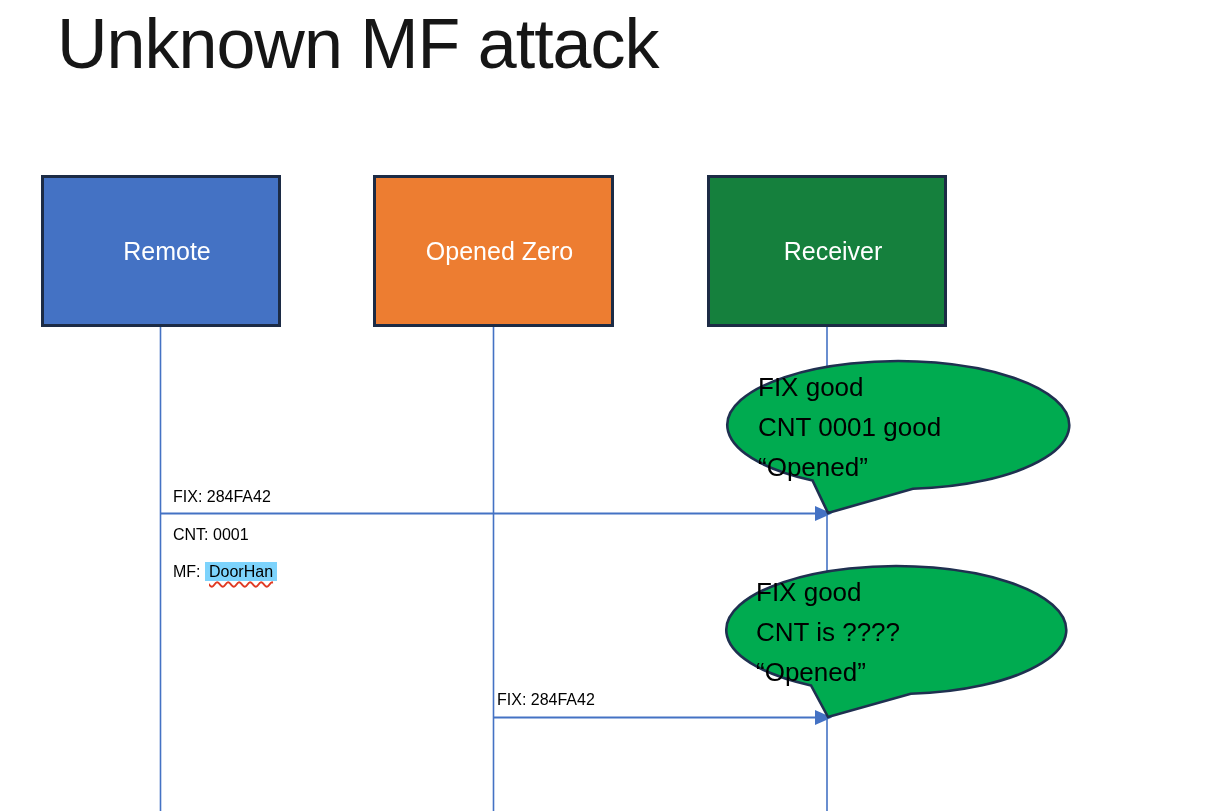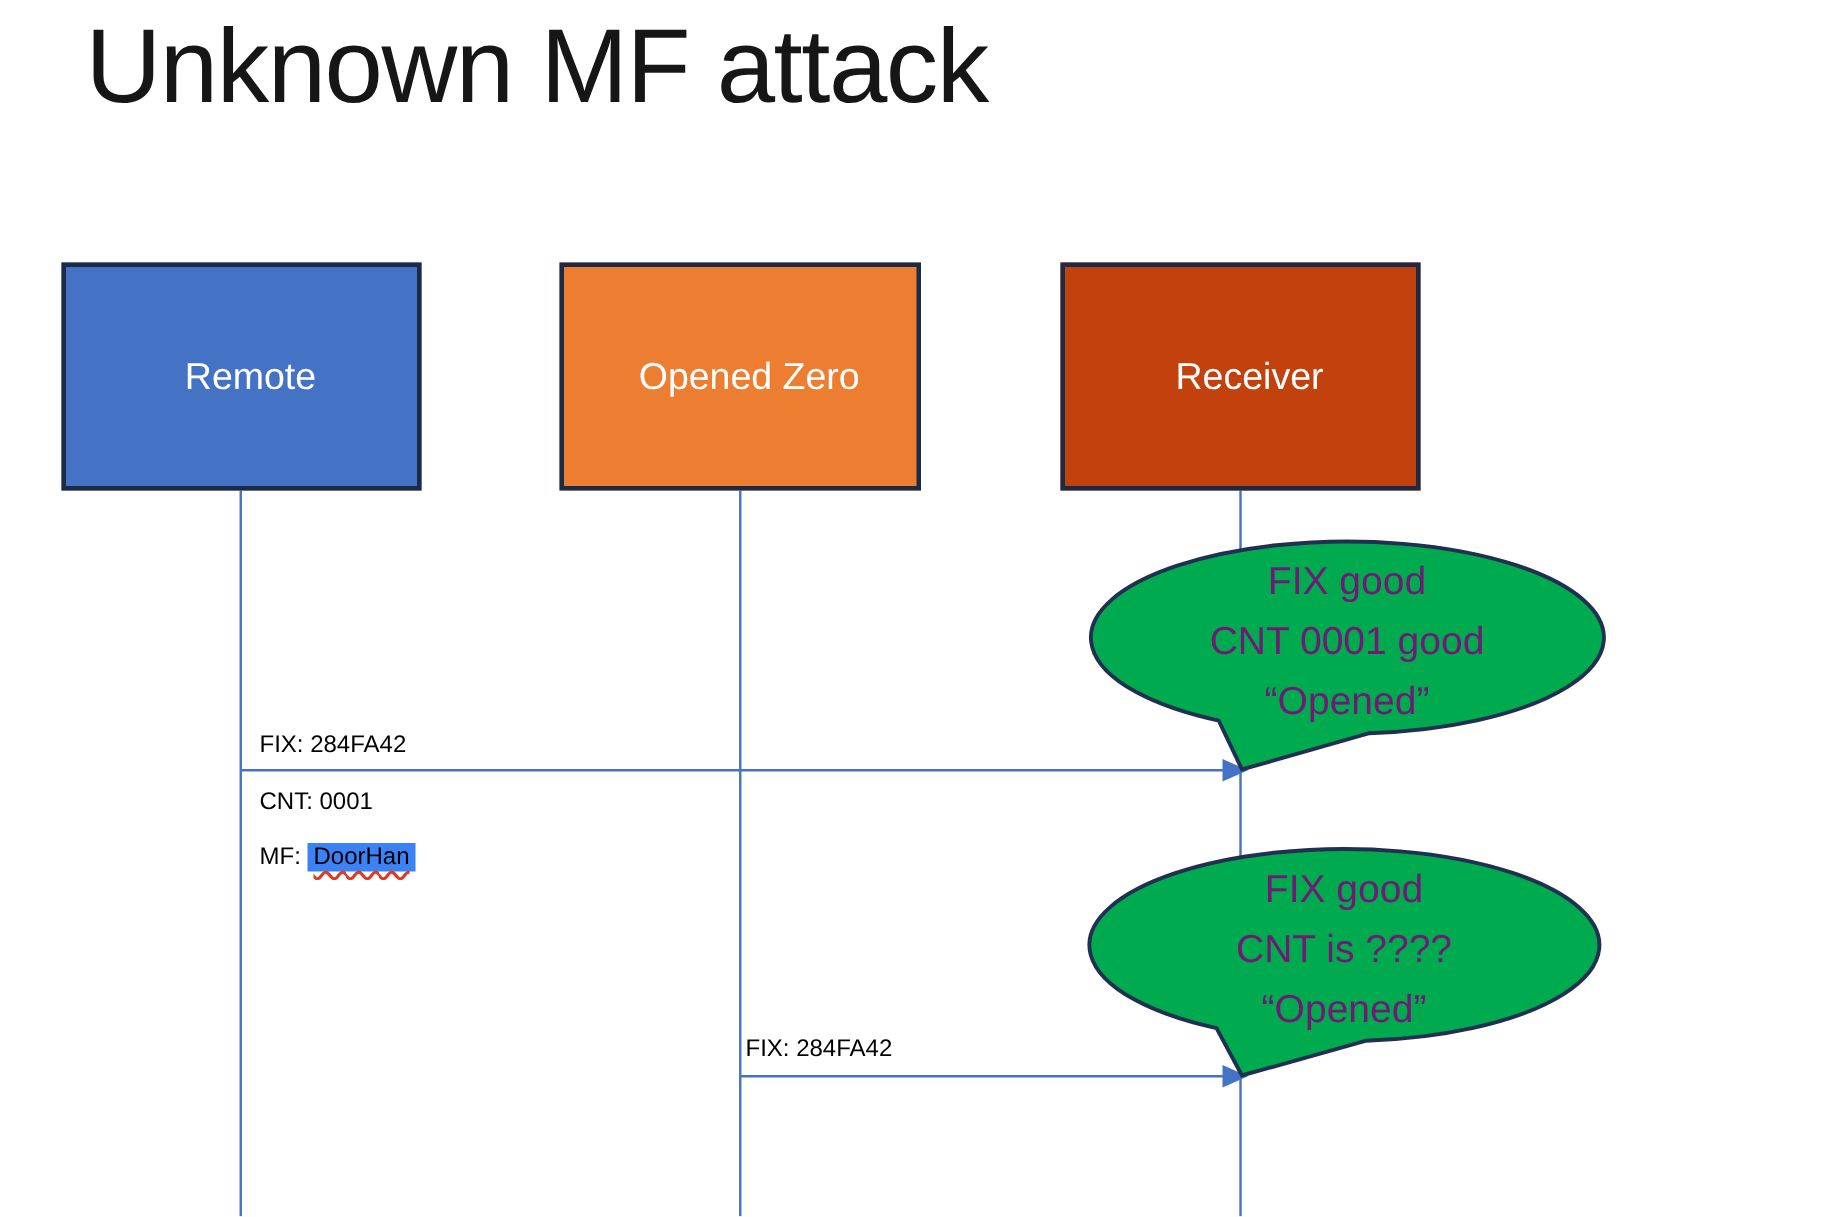--- a/index.html
+++ b/index.html
@@ -25,41 +25,41 @@
   .actor-box {
     position: absolute; top: 175px; height: 152px;
     border: 3px solid #1C2B45;
     display: flex; align-items: center; justify-content: center;
   }
   .actor-box .actor-label {
     color: #ffffff; font-size: 25px; white-space: nowrap; margin-left: 12px;
   }
   .actor-remote   { left: 41px;  width: 240px; background: #4472C4; }
   .actor-flipper  { left: 373px; width: 241px; background: #ED7D31; }
-  .actor-receiver { left: 707px; width: 240px; background: #c2410c; }
+  .actor-receiver { left: 707px; width: 240px; background: #15803d; }
 
   
   .msg-label {
     position: absolute; font-size: 16px; color: #000000;
     white-space: nowrap; line-height: 32px;
   }
-  .hl { background: #3b82f6; padding: 1px 4px; }
+  .hl { background: #7dd3fc; padding: 1px 4px; }
   .sq {
     text-decoration-line: underline;
     text-decoration-style: wavy;
     text-decoration-color: #E03A23;
     text-decoration-thickness: 1.5px;
     text-underline-offset: 4px;
   }
 
   
   .callout-text {
     position: absolute; width: 280px;
-    color: #701a75; font-size: 26px; line-height: 40px;
-    text-align: center; white-space: nowrap;
+    color: #000000; font-size: 26px; line-height: 40px;
+    text-align: left; white-space: nowrap;
   }
   .callout-1-text { left: 758px; top: 367px; }
   .callout-2-text { left: 756px; top: 572px; }
 </style>
 </head>
 <body>
 
 <div class="slide">
 
   <div class="slide-title">Unknown MF attack</div>

